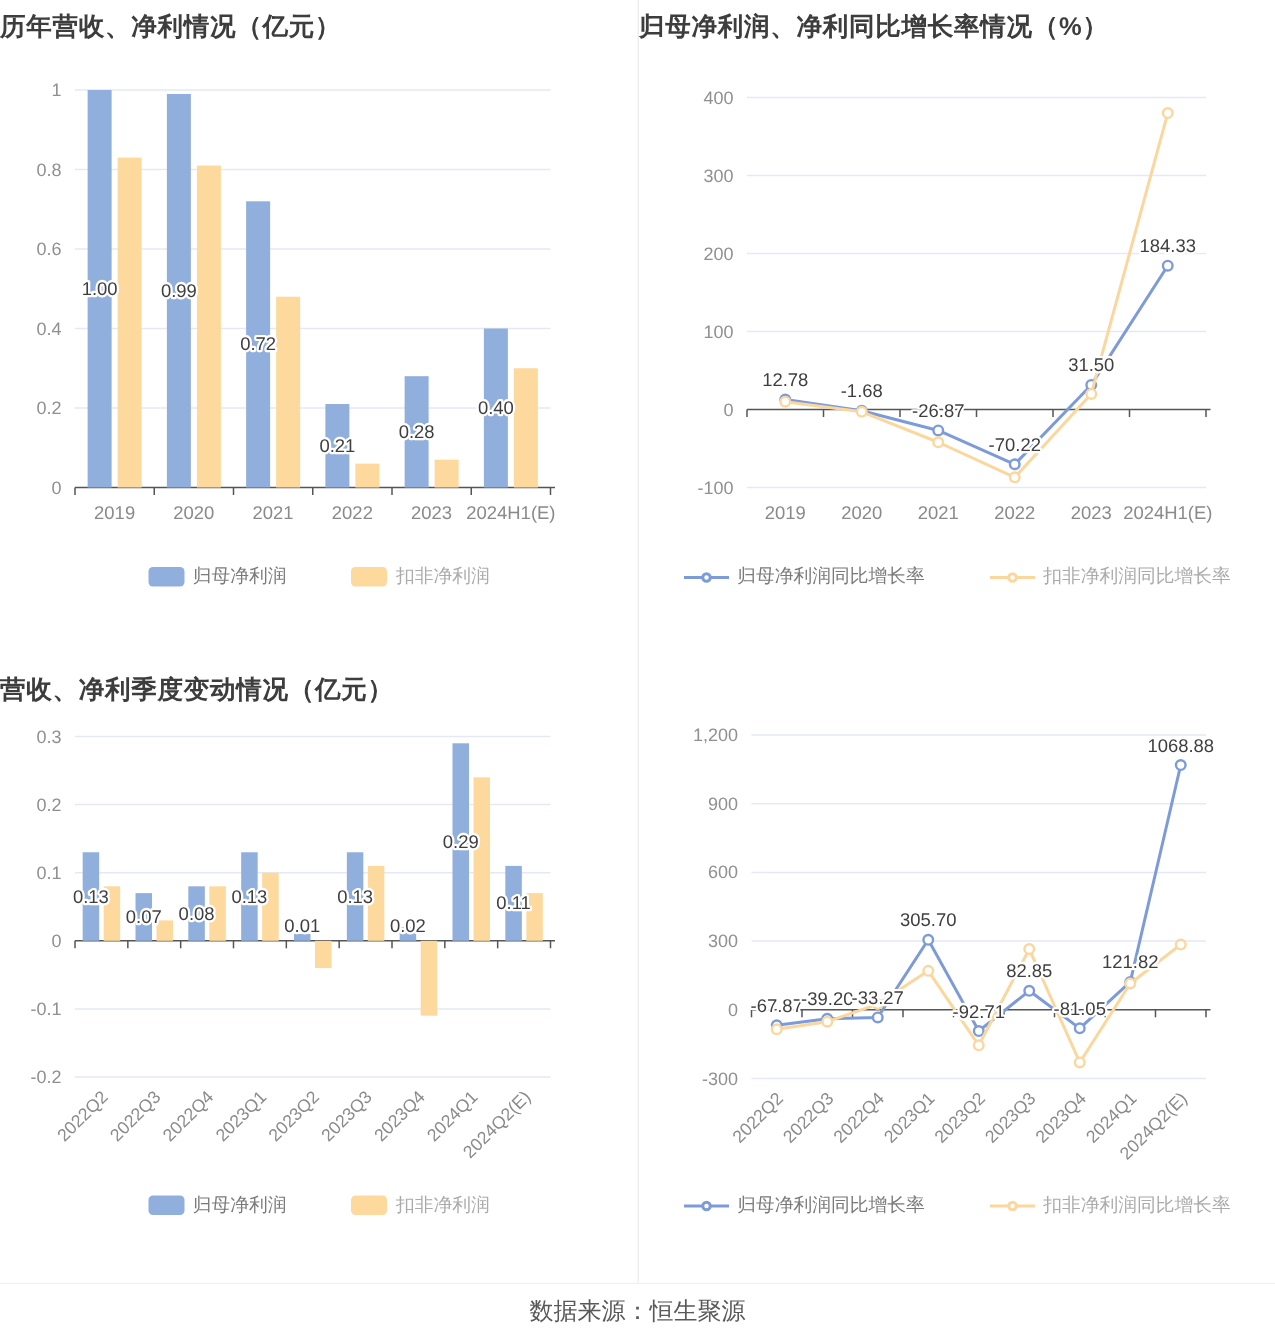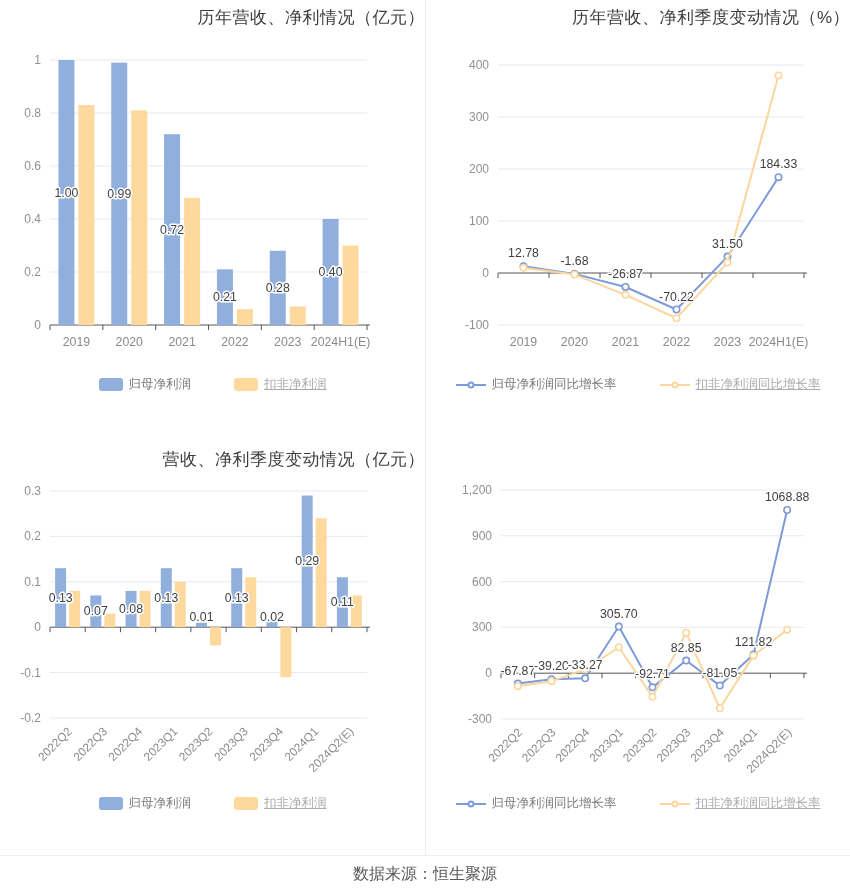--- a/index.html
+++ b/index.html
@@ -9,34 +9,34 @@
   .grid {
     display:grid;
     grid-template-columns:425px 425px;
     grid-template-rows:430px 425px;
     border-bottom:1px solid #f0f0f0;
   }
   .panel { position:relative; background:#fff; }
   .panel.right { border-left:1px solid #efefef; }
   .chart-title {
     position:absolute; top:6px; left:0; width:100%;
-    text-align:right; font-size:17px; font-weight:normal;
+    text-align:left; font-size:17px; font-weight:bold;
     color:var(--title-text); letter-spacing:0.5px;
   }
   .panel.bottom .chart-title { top:18px; }
   svg.plot { position:absolute; top:0; left:0; }
   .legend {
     position:absolute; top:376px; left:0; width:100%;
     display:flex; justify-content:center; align-items:center; gap:43px;
     font-size:12.5px;
   }
   .panel.bottom .legend { top:365px; }
   .legend-item { display:flex; align-items:center; gap:6px; cursor:pointer; }
   .legend-item .llabel { color:var(--legend-text-1); }
-  .legend-item.second .llabel { color:var(--legend-text-2);text-decoration:underline; }
+  .legend-item.second .llabel { color:var(--legend-text-2); }
   .bswatch { display:inline-block; width:24px; height:13px; border-radius:3px; background:var(--c); }
   .lmark { display:inline-block; position:relative; width:30px; height:2px; background:var(--c); }
   .lring {
     position:absolute; left:50%; top:50%; transform:translate(-50%,-50%);
     width:7px; height:7px; border:2px solid var(--c); border-radius:50%; background:#fff;
   }
   .footer {
     height:36px; display:flex; align-items:center; justify-content:center;
     font-size:16px; color:var(--footer-text);
   }
@@ -177,21 +177,21 @@
           </g>
           <g>
             <text x="97.5" y="257.3544" text-anchor="middle" font-size="12.3" fill="#3F3F3F" class="val-label">12.78</text>
             <text x="148.5" y="264.8736" text-anchor="middle" font-size="12.3" fill="#3F3F3F" class="val-label">-1.68</text>
             <text x="199.5" y="277.9724" text-anchor="middle" font-size="12.3" fill="#3F3F3F" class="val-label">-26.87</text>
             <text x="250.5" y="300.5144" text-anchor="middle" font-size="12.3" fill="#3F3F3F" class="val-label">-70.22</text>
             <text x="301.5" y="247.62" text-anchor="middle" font-size="12.3" fill="#3F3F3F" class="val-label">31.50</text>
             <text x="352.5" y="168.14839999999998" text-anchor="middle" font-size="12.3" fill="#3F3F3F" class="val-label">184.33</text>
           </g>
         </svg>
-      <h2 class="chart-title">历年营收、净利季度变动情况（%）</h2>
+      <h2 class="chart-title">归母净利润、净利同比增长率情况（%）</h2>
       <div class="legend">
         <div class="legend-item first" style="--c: #7D9BD8;">
           <span class="lmark">
               <span class="lring"></span>
             </span>
           <span class="llabel">归母净利润同比增长率</span>
         </div>
         <div class="legend-item second" style="--c: #FBD79E;">
           <span class="lmark">
               <span class="lring"></span>

